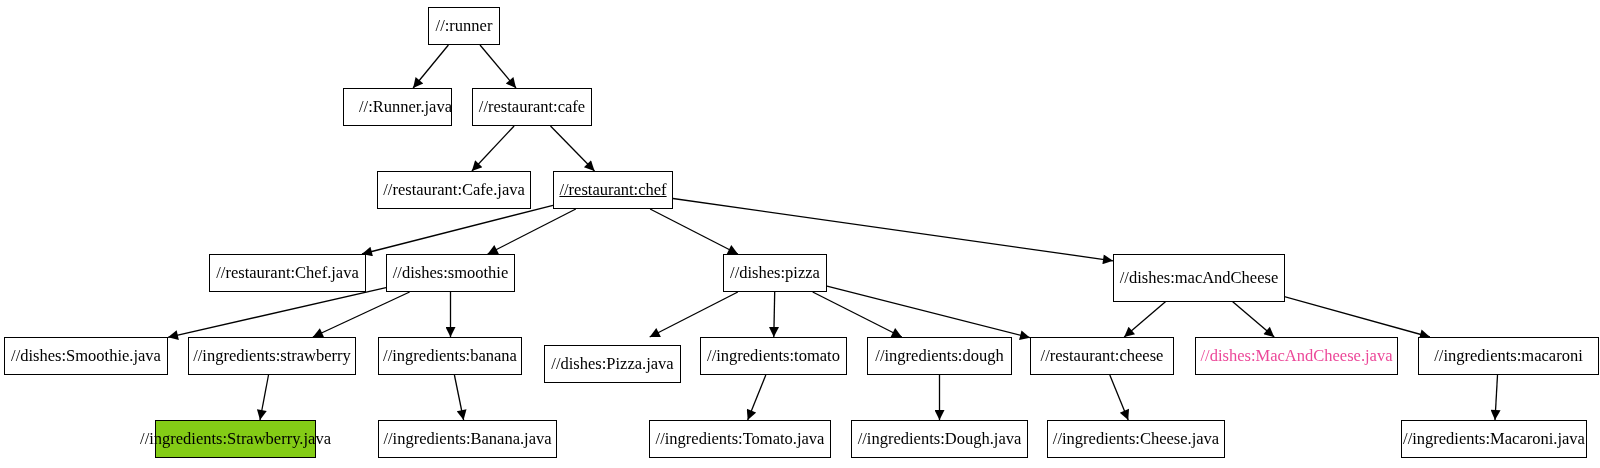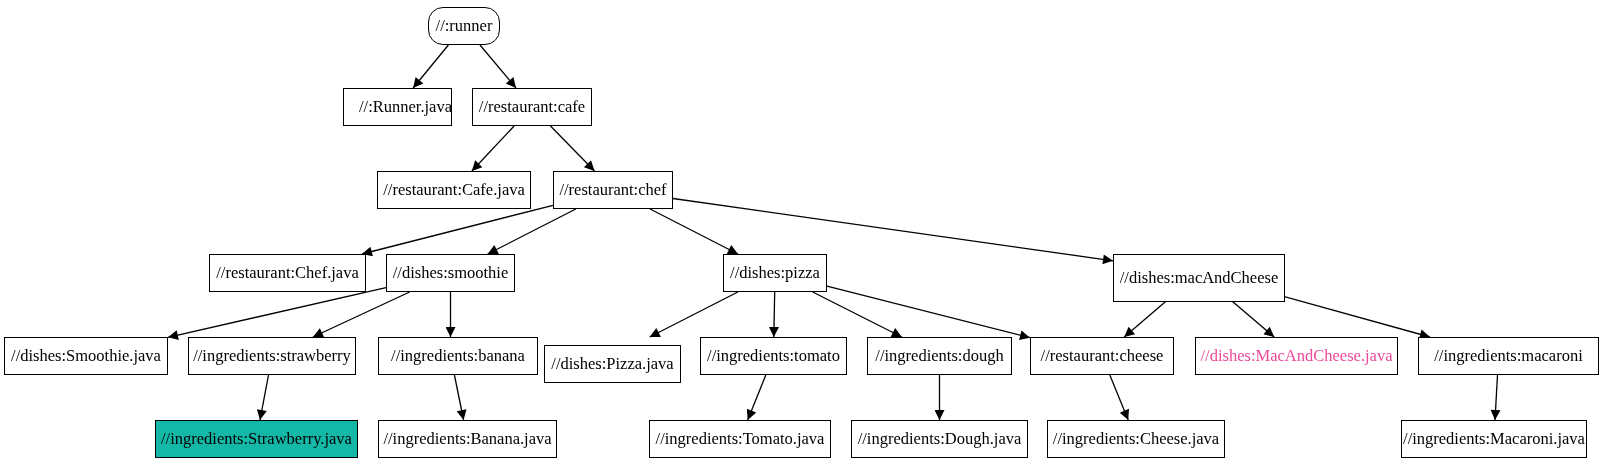--- a/index.html
+++ b/index.html
@@ -67,38 +67,38 @@
         <line x1="765.8" y1="375.0" x2="747.7" y2="420.0" stroke="#000000" stroke-width="1.3" marker-end="url(#arrowhead)"></line>
         <line x1="939.5" y1="375.0" x2="939.5" y2="420.0" stroke="#000000" stroke-width="1.3" marker-end="url(#arrowhead)"></line>
         <line x1="1109.8" y1="375.0" x2="1128.2" y2="420.0" stroke="#000000" stroke-width="1.3" marker-end="url(#arrowhead)"></line>
         <line x1="1176.8" y1="292.0" x2="1124.2" y2="337.0" stroke="#000000" stroke-width="1.3" marker-end="url(#arrowhead)"></line>
         <line x1="1221.3" y1="292.0" x2="1274.2" y2="337.0" stroke="#000000" stroke-width="1.3" marker-end="url(#arrowhead)"></line>
         <line x1="1267.6" y1="292.0" x2="1429.9" y2="337.0" stroke="#000000" stroke-width="1.3" marker-end="url(#arrowhead)"></line>
         <line x1="1497.5" y1="375.0" x2="1495.0" y2="420.0" stroke="#000000" stroke-width="1.3" marker-end="url(#arrowhead)"></line>
       </g>
   </svg>
   <div id="node-layer">
-      <div class="node" style="left: 428px; top: 7px; width: 72px; height: 38px; background: rgb(255, 255, 255); border-color: rgb(0, 0, 0); color: rgb(0, 0, 0); border-radius: 15px;">//:runner</div>
+      <div class="node" style="left: 428px; top: 7px; width: 72px; height: 38px; background: rgb(255, 255, 255); border-color: rgb(0, 0, 0); color: rgb(0, 0, 0);">//:runner</div>
       <div class="node" style="left: 343px; top: 88px; width: 109px; height: 38px; background: rgb(255, 255, 255); border-color: rgb(0, 0, 0); color: rgb(0, 0, 0); padding-left: 16px;">//:Runner.java</div>
       <div class="node" style="left: 472px; top: 88px; width: 120px; height: 38px; background: rgb(255, 255, 255); border-color: rgb(0, 0, 0); color: rgb(0, 0, 0);">//restaurant:cafe</div>
       <div class="node" style="left: 377px; top: 171px; width: 154px; height: 38px; background: rgb(255, 255, 255); border-color: rgb(0, 0, 0); color: rgb(0, 0, 0);">//restaurant:Cafe.java</div>
-      <div class="node" style="left: 553px; top: 171px; width: 120px; height: 38px; background: rgb(255, 255, 255); border-color: rgb(0, 0, 0); color: rgb(0, 0, 0);">//restaurant:chef</div>
+      <div class="node" style="left: 553px; top: 171px; width: 120px; height: 38px; background: rgb(255, 255, 255); border-color: rgb(0, 0, 0); color: rgb(0, 0, 0); text-decoration: underline;">//restaurant:chef</div>
       <div class="node" style="left: 209px; top: 254px; width: 157px; height: 38px; background: rgb(255, 255, 255); border-color: rgb(0, 0, 0); color: rgb(0, 0, 0);">//restaurant:Chef.java</div>
       <div class="node" style="left: 386px; top: 254px; width: 129px; height: 38px; background: rgb(255, 255, 255); border-color: rgb(0, 0, 0); color: rgb(0, 0, 0);">//dishes:smoothie</div>
       <div class="node" style="left: 723px; top: 254px; width: 104px; height: 38px; background: rgb(255, 255, 255); border-color: rgb(0, 0, 0); color: rgb(0, 0, 0);">//dishes:pizza</div>
       <div class="node" style="left: 1113px; top: 254px; width: 172px; height: 48px; background: rgb(255, 255, 255); border-color: rgb(0, 0, 0); color: rgb(0, 0, 0);">//dishes:macAndCheese</div>
       <div class="node" style="left: 4px; top: 337px; width: 164px; height: 38px; background: rgb(255, 255, 255); border-color: rgb(0, 0, 0); color: rgb(0, 0, 0);">//dishes:Smoothie.java</div>
       <div class="node" style="left: 188px; top: 337px; width: 168px; height: 38px; background: rgb(255, 255, 255); border-color: rgb(0, 0, 0); color: rgb(0, 0, 0);">//ingredients:strawberry</div>
-      <div class="node" style="left: 378px; top: 337px; width: 160px; height: 38px; background: rgb(255, 255, 255); border-color: rgb(0, 0, 0); color: rgb(0, 0, 0);">//ingredients:banana</div>
+      <div class="node" style="left: 378px; top: 337px; width: 144px; height: 38px; background: rgb(255, 255, 255); border-color: rgb(0, 0, 0); color: rgb(0, 0, 0);">//ingredients:banana</div>
       <div class="node" style="left: 544px; top: 337px; width: 137px; height: 38px; background: rgb(255, 255, 255); border-color: rgb(0, 0, 0); color: rgb(0, 0, 0); margin-top: 8px;">//dishes:Pizza.java</div>
       <div class="node" style="left: 700px; top: 337px; width: 147px; height: 38px; background: rgb(255, 255, 255); border-color: rgb(0, 0, 0); color: rgb(0, 0, 0);">//ingredients:tomato</div>
       <div class="node" style="left: 867px; top: 337px; width: 145px; height: 38px; background: rgb(255, 255, 255); border-color: rgb(0, 0, 0); color: rgb(0, 0, 0);">//ingredients:dough</div>
       <div class="node" style="left: 1030px; top: 337px; width: 144px; height: 38px; background: rgb(255, 255, 255); border-color: rgb(0, 0, 0); color: rgb(0, 0, 0);">//restaurant:cheese</div>
       <div class="node" style="left: 1195px; top: 337px; width: 203px; height: 38px; background: rgb(255, 255, 255); border-color: rgb(0, 0, 0); color: #ec4899;">//dishes:MacAndCheese.java</div>
       <div class="node" style="left: 1418px; top: 337px; width: 181px; height: 38px; background: rgb(255, 255, 255); border-color: rgb(0, 0, 0); color: rgb(0, 0, 0);">//ingredients:macaroni</div>
-      <div class="node" style="left: 155px; top: 420px; width: 203px; height: 38px; background: #14b8a6; border-color: rgb(0, 0, 0); color: rgb(0, 0, 0);">//ingredients:Strawberry.java</div>
+      <div class="node" style="left: 155px; top: 420px; width: 161px; height: 38px; background: #84cc16; border-color: rgb(0, 0, 0); color: rgb(0, 0, 0);">//ingredients:Strawberry.java</div>
       <div class="node" style="left: 378px; top: 420px; width: 179px; height: 38px; background: rgb(255, 255, 255); border-color: rgb(0, 0, 0); color: rgb(0, 0, 0);">//ingredients:Banana.java</div>
       <div class="node" style="left: 649px; top: 420px; width: 182px; height: 38px; background: rgb(255, 255, 255); border-color: rgb(0, 0, 0); color: rgb(0, 0, 0);">//ingredients:Tomato.java</div>
       <div class="node" style="left: 851px; top: 420px; width: 177px; height: 38px; background: rgb(255, 255, 255); border-color: rgb(0, 0, 0); color: rgb(0, 0, 0);">//ingredients:Dough.java</div>
       <div class="node" style="left: 1047px; top: 420px; width: 178px; height: 38px; background: rgb(255, 255, 255); border-color: rgb(0, 0, 0); color: rgb(0, 0, 0);">//ingredients:Cheese.java</div>
       <div class="node" style="left: 1401px; top: 420px; width: 186px; height: 38px; background: rgb(255, 255, 255); border-color: rgb(0, 0, 0); color: rgb(0, 0, 0);">//ingredients:Macaroni.java</div>
     </div>
 </div>
 
 </body></html>

